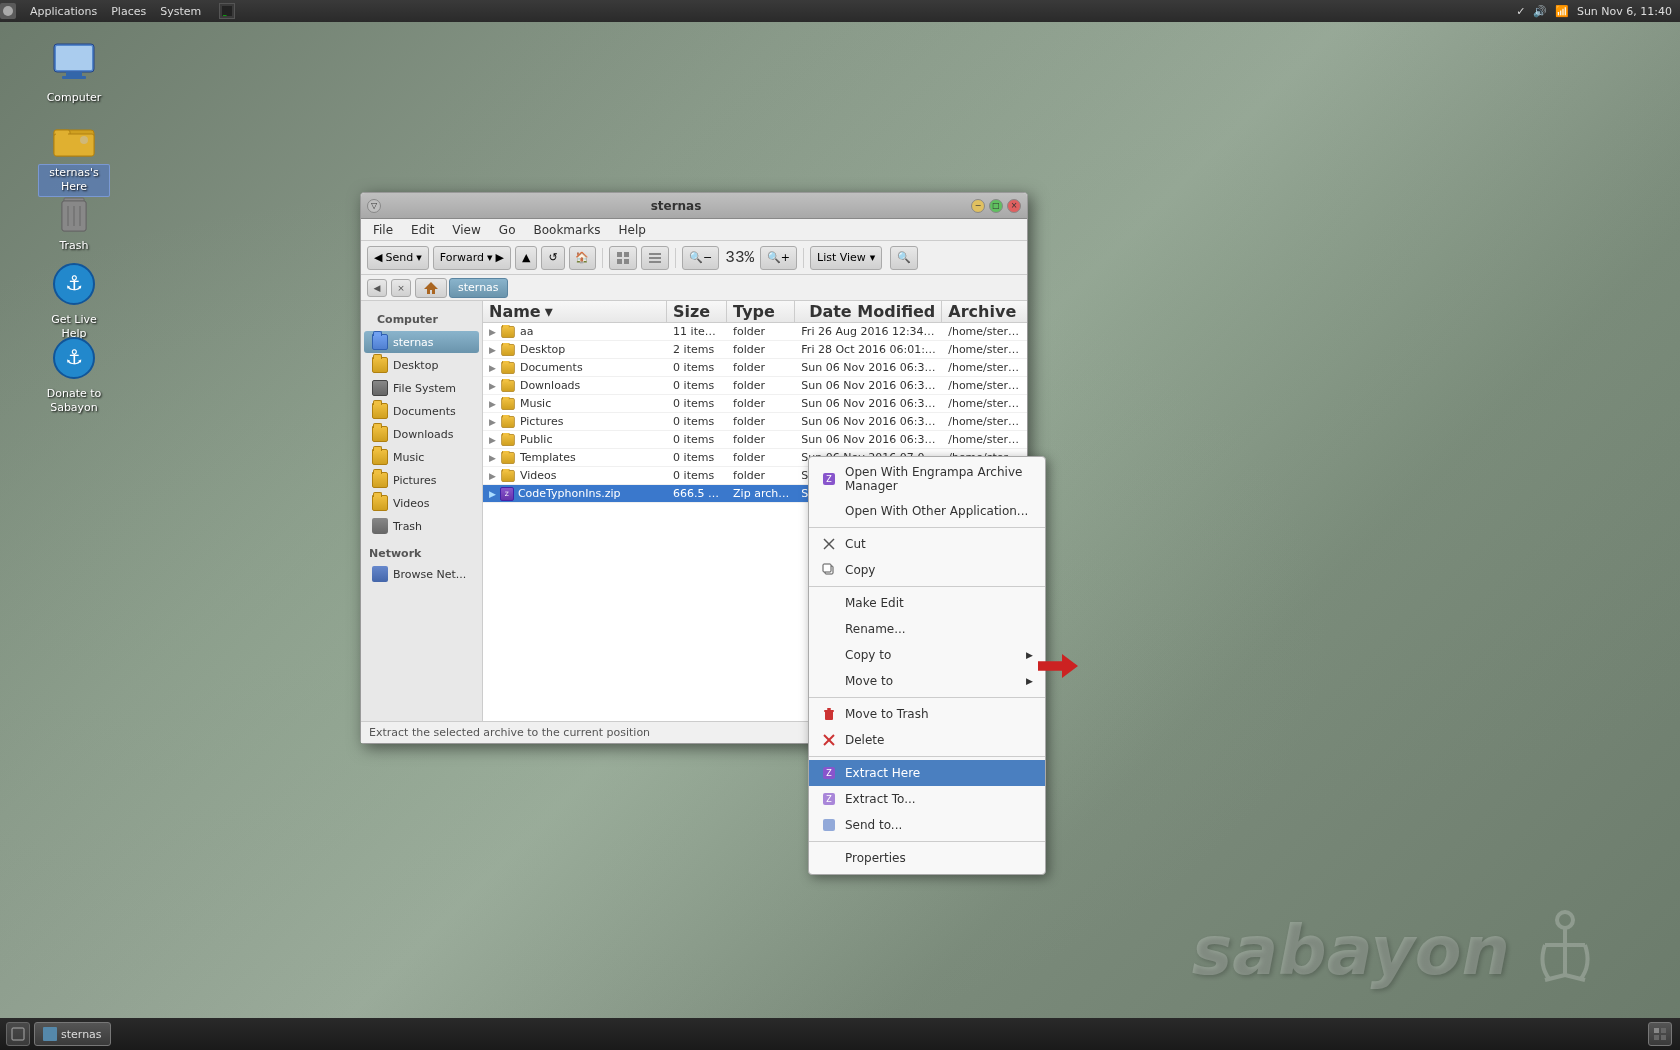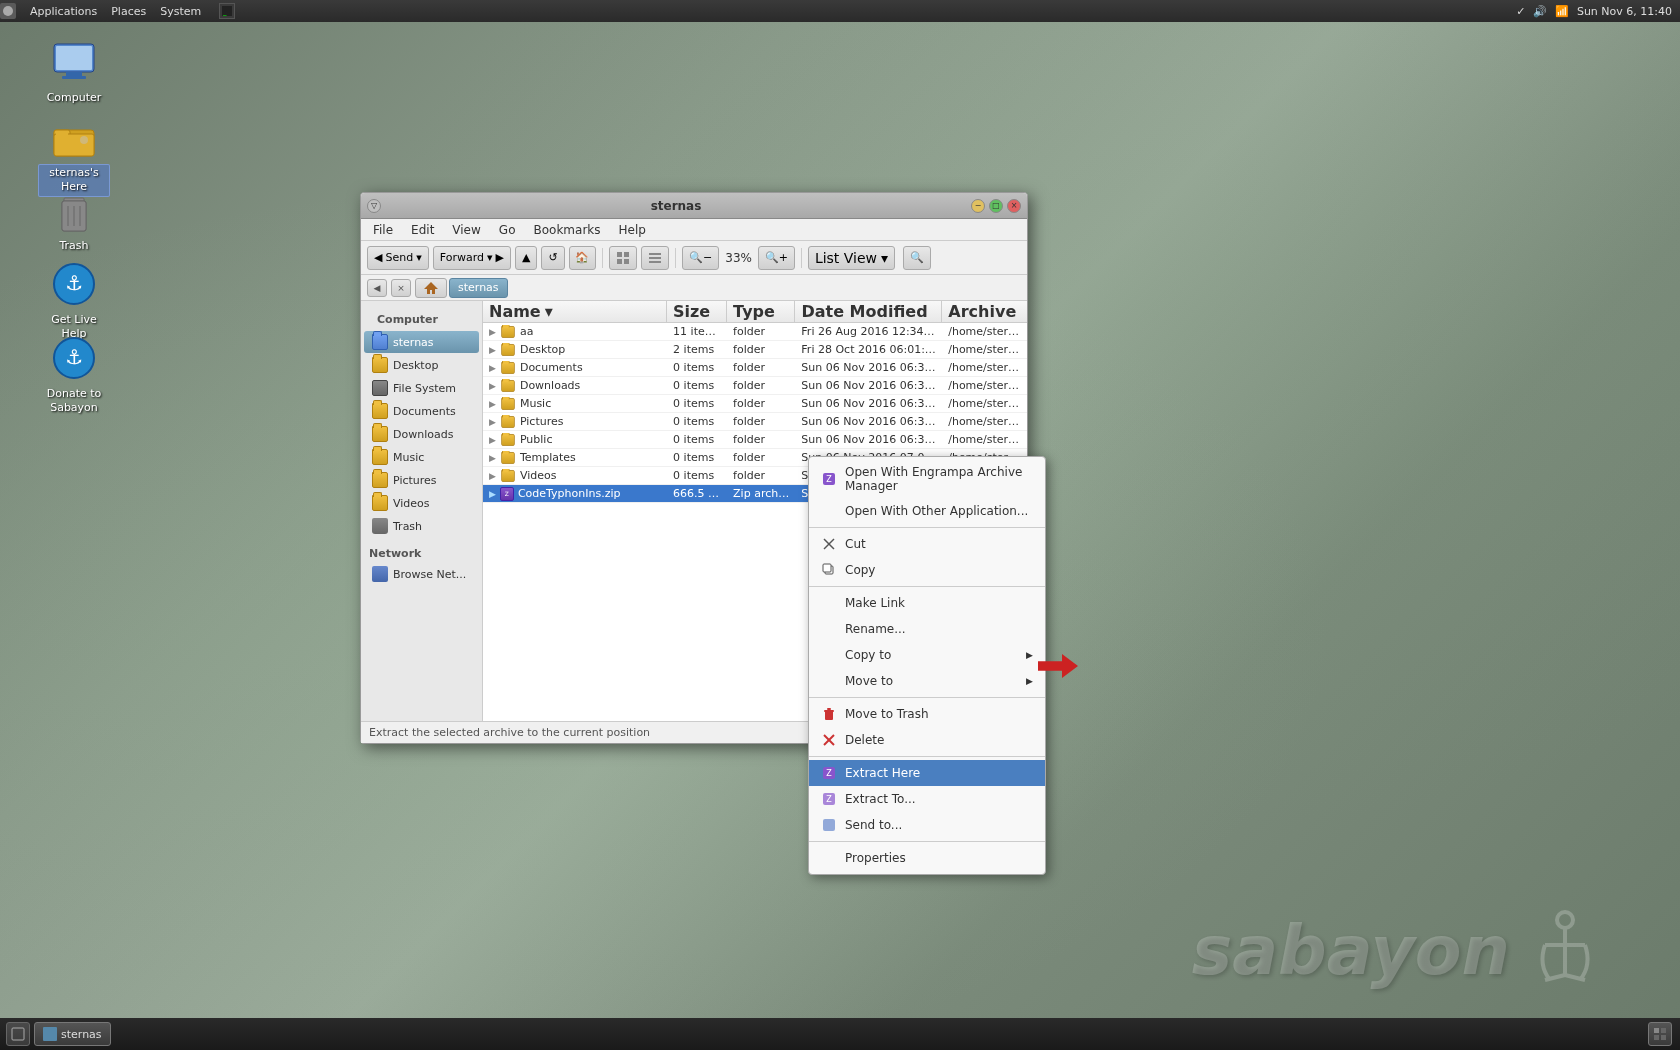--- a/index.html
+++ b/index.html
@@ -212,29 +212,29 @@
       background: linear-gradient(to bottom, #e8e8e8, #d0d0d0);
       border: 1px solid #aaa;
       border-radius: 3px;
       padding: 0 6px;
       cursor: pointer;
       display: flex; align-items: center; gap: 3px;
       font-size: 11px;
     }
     .tb-separator { width: 1px; height: 20px; background: #ccc; margin: 0 2px; }
     .zoom-display {
-      font-size: 12px; color: #333; padding: 0 2px;
+      font-size: 16px; color: #333; padding: 0 2px; font-family: Liberation Mono, monospace;
     }
     .view-select {
       height: 24px;
       background: linear-gradient(to bottom, #e8e8e8, #d0d0d0);
       border: 1px solid #aaa;
       border-radius: 3px;
       padding: 0 6px;
-      font-size: 14px;
+      font-size: 11px;
       display: flex; align-items: center; gap: 4px;
     }
 
     
     .fm-pathbar {
       background: #f0f0f0;
       height: 26px;
       display: flex;
       align-items: center;
       padding: 0 6px;
@@ -382,21 +382,21 @@
     .fl-row.selected.highlighted { background: #3a78cc; color: white; }
     .fl-cell {
       padding: 0 6px;
       overflow: hidden;
       white-space: nowrap;
       text-overflow: ellipsis;
     }
     .fl-cell.name { width: 220px; display: flex; align-items: center; gap: 4px; }
     .fl-cell.size { width: 70px; }
     .fl-cell.type { width: 80px; }
-    .fl-cell.date { width: 175px; }
+    .fl-cell.date { width: 175px; justify-content: flex-end; }
     .fl-cell.location { width: 100px; }
 
     
     .fm-statusbar {
       height: 22px;
       background: #f0f0f0;
       border-top: 1px solid #ccc;
       display: flex;
       align-items: center;
       padding: 0 8px;
@@ -867,21 +867,21 @@
         <svg width="14" height="14" viewBox="0 0 14 14">
             <rect x="3" y="3" width="8" height="8" rx="1" fill="none" stroke="#555" stroke-width="1"></rect>
             <rect x="1" y="1" width="8" height="8" rx="1" fill="white" stroke="#555" stroke-width="1"></rect>
           </svg>
       </div>
       <span class="cm-item-label">Copy</span>
     </div>
     <div class="cm-separator"></div>
     <div class="cm-item">
       <div class="cm-icon"></div>
-      <span class="cm-item-label">Make Link</span>
+      <span class="cm-item-label">Make Edit</span>
     </div>
     <div class="cm-item">
       <div class="cm-icon"></div>
       <span class="cm-item-label">Rename...</span>
     </div>
     <div class="cm-item">
       <div class="cm-icon"></div>
       <span class="cm-item-label">Copy to</span>
       <span class="cm-submenu-arrow">▶</span>
     </div>

